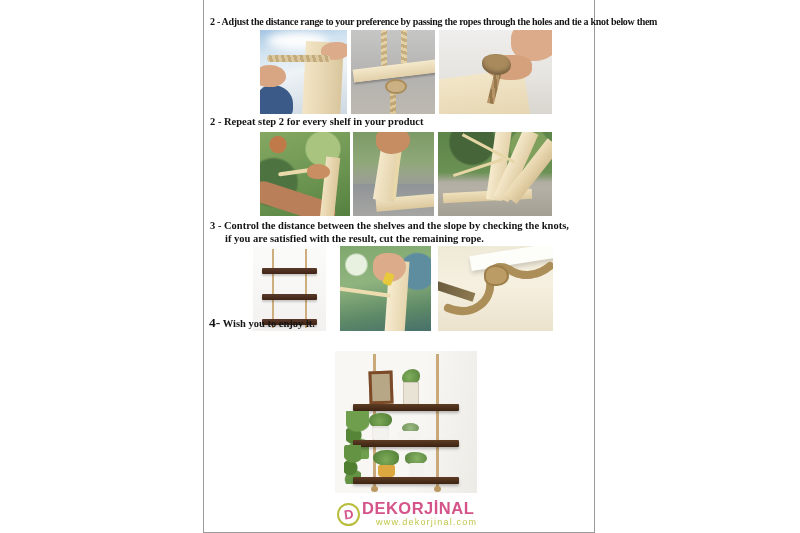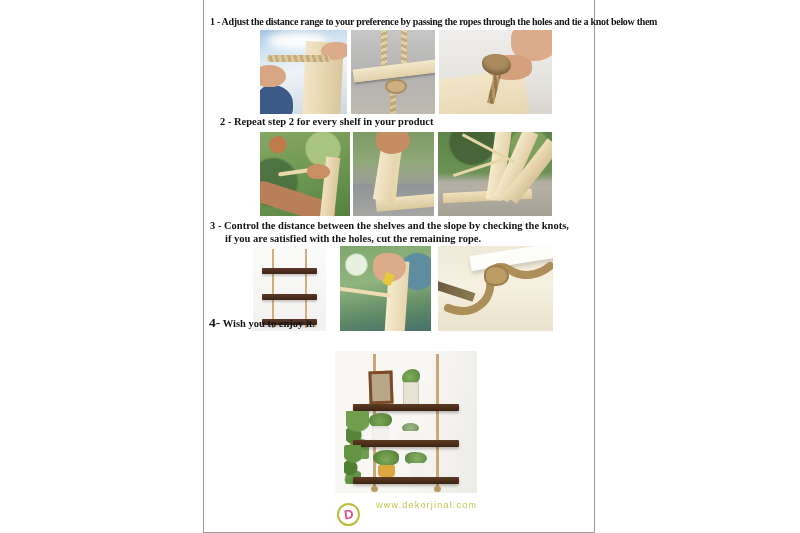--- a/index.html
+++ b/index.html
@@ -2,21 +2,21 @@
 <html><head>
 <meta charset="utf-8">
 <style>
   html,body{margin:0;padding:0;background:#fff;}
   .canvas{position:relative;width:800px;height:533px;background:#fff;overflow:hidden;
           font-family:"Liberation Serif", serif;color:#141414;}
   .frame{position:absolute;left:203px;top:-4px;width:392px;height:537px;
          border:1px solid #9b9b9b;background:#fff;box-sizing:border-box;}
   .step{position:absolute;font-weight:bold;white-space:nowrap;}
   .s1{left:210px;top:16px;font-size:10px;letter-spacing:-0.3px;}
-  .s2{left:220px;top:116px;font-size:10.5px;}
+  .s2{left:210px;top:116px;font-size:10.5px;}
   .s3{left:210px;top:219px;font-size:10.5px;line-height:13px;}
   .s3 .l2{padding-left:15px;}
   .s4{left:209px;top:315px;font-size:10.5px;}
   .s4 .num{font-size:13.5px;}
   .photo{position:absolute;overflow:hidden;background:#ddd;}
   .photo *{position:absolute;}
 
   
   .r1p1{left:260px;top:30px;width:87px;height:84px;
         background:linear-gradient(168deg,#a3c4e2 0%,#cfe2f0 22%,#eef3f6 48%,#dde5ec 75%,#cdd8e2 100%);}
@@ -158,21 +158,21 @@
   .brand{color:#d4548a;font-weight:bold;font-size:16.5px;letter-spacing:0.5px;line-height:17px;}
   .website{color:#c1c64b;font-size:9px;letter-spacing:1.2px;line-height:10px;margin-left:14px;}
 </style>
 </head>
 <body>
 
 <div class="canvas">
 
   <div class="frame"></div>
 
-  <div class="step s1">1 - Adjust the distance range to your preference by passing the ropes through the holes and tie a knot below them</div>
+  <div class="step s1">2 - Adjust the distance range to your preference by passing the ropes through the holes and tie a knot below them</div>
 
   <div class="photo r1p1" title="Hands passing a rope through the hole of a wooden board outdoors under a blue sky">
     <div class="cloud"></div>
     <div class="board"></div>
     <div class="shirt"></div>
     <div class="hand-l"></div>
     <div class="hand-r"></div>
     <div class="rope"></div>
   </div>
 
@@ -214,21 +214,21 @@
     <div class="b1"></div>
     <div class="b4"></div>
     <div class="b2"></div>
     <div class="b3"></div>
     <div class="rope1"></div>
     <div class="rope2"></div>
   </div>
 
   <div class="step s3">
     <div class="l1">3 - Control the distance between the shelves and the slope by checking the knots,</div>
-    <div class="l2">if you are satisfied with the holes, cut the remaining rope.</div>
+    <div class="l2">if you are satisfied with the result, cut the remaining rope.</div>
   </div>
 
   <div class="photo r3p1" title="Assembled three-tier hanging rope shelf on a white background">
     <div class="rl"></div>
     <div class="rr"></div>
     <div class="sh sh1"></div>
     <div class="sh sh2"></div>
     <div class="sh sh3"></div>
   </div>
 
@@ -275,17 +275,18 @@
     <div class="shelf sf3"></div>
     <div class="knot-l"></div>
     <div class="knot-r"></div>
   </div>
 
   <div class="logo">
     <div class="logo-icon">
       <span>D</span>
     </div>
     <div class="logo-text">
+      <span class="brand">DEKORJİNAL</span>
       <span class="website">www.dekorjinal.com</span>
     </div>
   </div>
 
 </div>
 
 </body></html>

